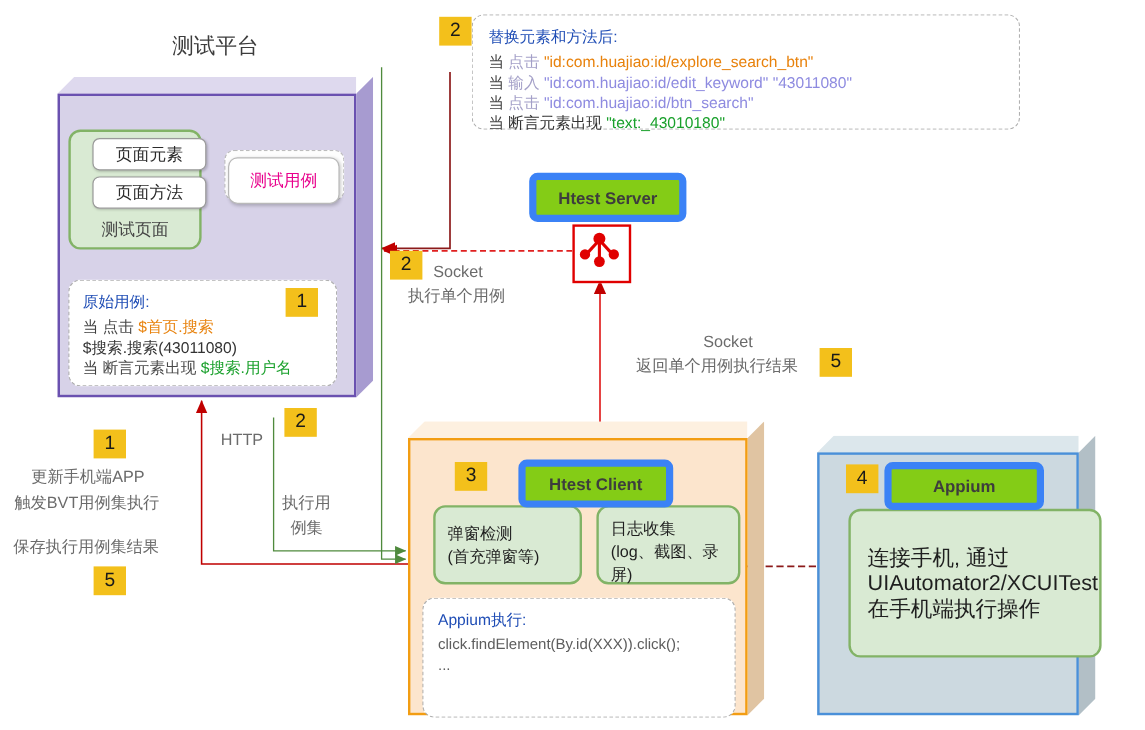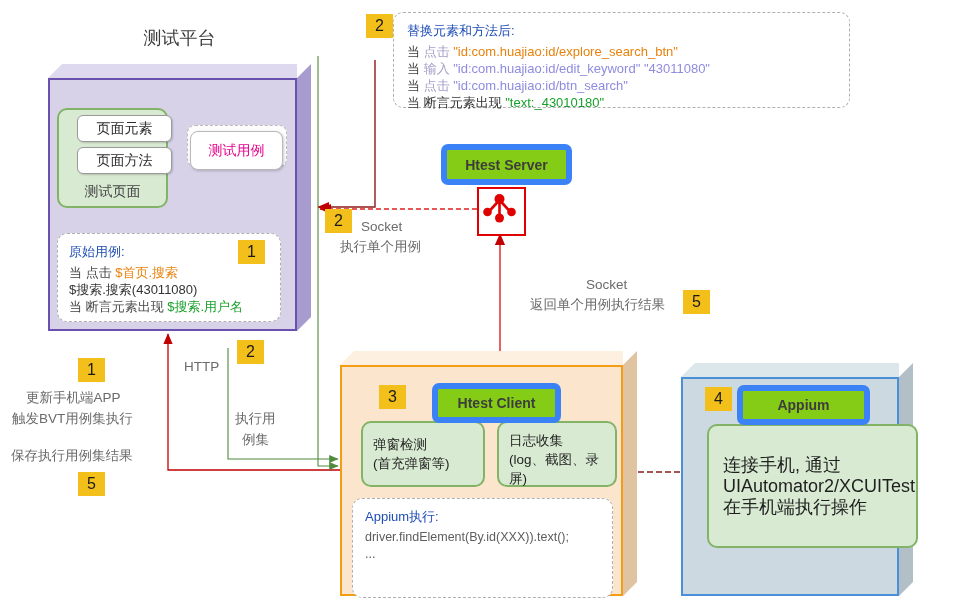--- a/index.html
+++ b/index.html
@@ -403,21 +403,21 @@
     <div>屏)</div>
   </div>
 
   <div class="greenbox" id="popup-detect">
     <div>弹窗检测</div>
     <div>(首充弹窗等)</div>
   </div>
 
   <div class="note" id="appium-exec-note">
     <div class="note-title c-blue">Appium执行:</div>
-    <div class="code-line">driver.findElement(By.id(XXX)).text();</div>
+    <div class="code-line">click.findElement(By.id(XXX)).click();</div>
     <div class="code-line">...</div>
   </div>
 
   <div class="box3d" id="appium-box">
     <div class="top"></div>
     <div class="side"></div>
     <div class="face"></div>
   </div>
   <div class="step" id="step-4">4</div>
   <div class="glabel" id="appium-label">Appium</div>

